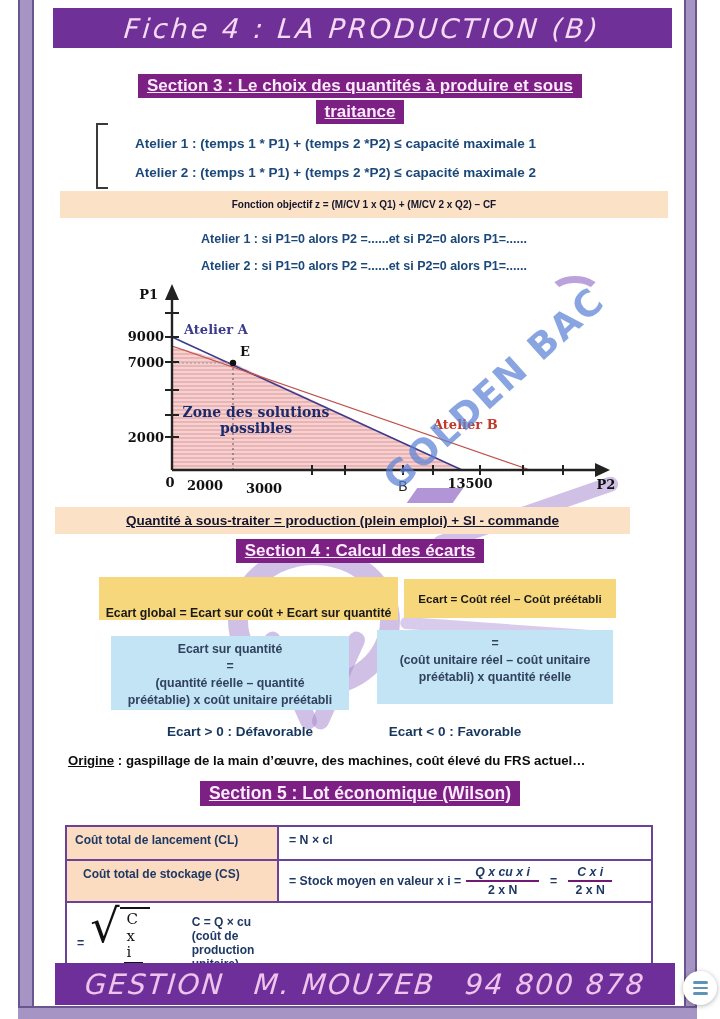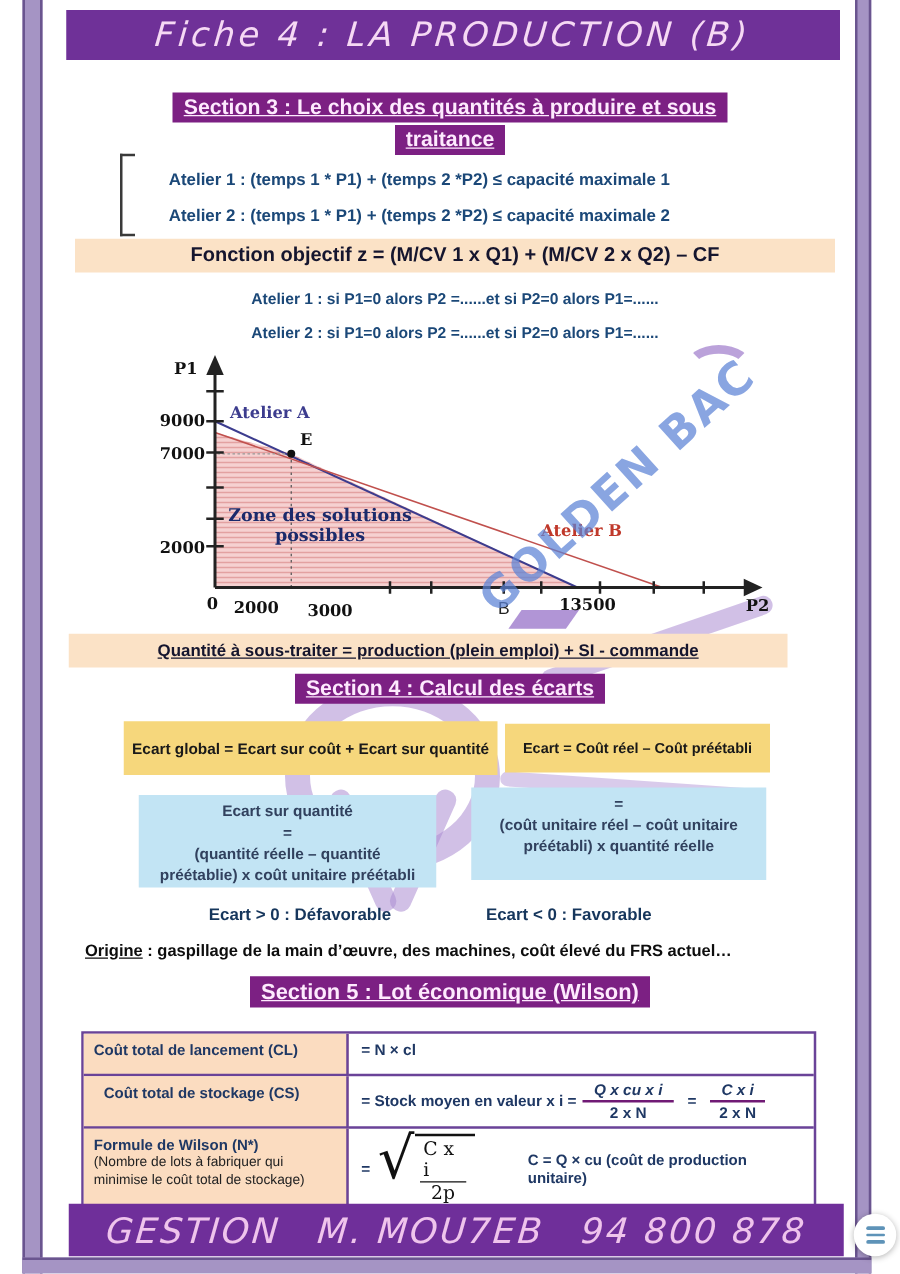--- a/index.html
+++ b/index.html
@@ -104,21 +104,21 @@
   </div>
   <div class="center-line" style="top:100px;">
     <span class="sec-heading">traitance</span>
   </div>
 
   <div class="bracket"></div>
   <div class="constraint" style="top:136px;">Atelier 1 : (temps 1 * P1) + (temps 2 *P2) ≤ capacité maximale 1</div>
   <div class="constraint" style="top:165px;">Atelier 2 : (temps 1 * P1) + (temps 2 *P2) ≤ capacité maximale 2</div>
 
   <div class="peach-banner" style="left:60px; top:191px; width:608px; height:27px;">
-    <span style="font-size:16px;">Fonction objectif z = (M/CV 1 x Q1) + (M/CV 2 x Q2) – CF</span>
+    <span style="font-size:10px;">Fonction objectif z = (M/CV 1 x Q1) + (M/CV 2 x Q2) – CF</span>
   </div>
 
   <div class="case" style="top:232px;">Atelier 1 : si P1=0 alors P2 =......et si P2=0 alors P1=......</div>
   <div class="case" style="top:259px;">Atelier 2 : si P1=0 alors P2 =......et si P2=0 alors P1=......</div>
 
   <svg class="graph" width="510" height="232" viewBox="125 268 510 232">
     <defs>
       <pattern id="hatch" width="4" height="4" patternUnits="userSpaceOnUse">
         <rect width="4" height="4" fill="#f5cfcf"></rect>
         <line x1="0" y1="2" x2="4" y2="2" stroke="#e29c9c" stroke-width="1.2"></line>
@@ -181,21 +181,21 @@
   </svg>
 
   <div class="peach-banner" style="left:55px; top:507px; width:575px; height:27px;">
     <span style="font-size:13.5px; text-decoration:underline;">Quantité à sous-traiter = production (plein emploi) + SI - commande</span>
   </div>
 
   <div class="center-line" style="top:539px;">
     <span class="sec-heading">Section 4 : Calcul des écarts</span>
   </div>
 
-  <div class="ybox" style="left:99px; top:577px; width:299px; height:43px;">
+  <div class="ybox" style="left:99px; top:577px; width:299px; height:43px;align-items:flex-end;">
     <span style="font-size:12.3px;">Ecart global = Ecart sur coût + Ecart sur quantité</span>
   </div>
   <div class="ybox" style="left:404px; top:579px; width:212px; height:39px;">
     <span style="font-size:11.6px;">Ecart  = Coût réel – Coût préétabli</span>
   </div>
 
   <div class="bbox" style="left:100px; top:636px; width:238px; height:74px;margin-left:11px;">
     <div>Ecart sur quantité</div>
     <div>=</div>
     <div>(quantité réelle – quantité</div>
@@ -230,25 +230,20 @@
         <span class="num">Q x cu x i</span>
         <span class="den">2 x N</span>
       </span>
       <span style="margin:0 6px;">=</span>
       <span class="frac">
         <span class="num">C x i</span>
         <span class="den">2 x N</span>
       </span>
     </div>
 
-    <div class="tl row-last" style="min-height:48px;">
-      <div>Formule de Wilson (N*)</div>
-      <div class="sub">(Nombre de lots à fabriquer qui</div>
-      <div class="sub">minimise le coût total de stockage)</div>
-    </div>
     <div class="tr row-last" style="min-height:48px;">
       <span>=</span>
       <span class="radical">
         <span class="rad-sign">√</span>
         <span class="rad-body">
           <span class="rad-num">C x i</span>
           <span>2p</span>
         </span>
       </span>
       <span class="wilson-note">C = Q × cu (coût de production unitaire)</span>

